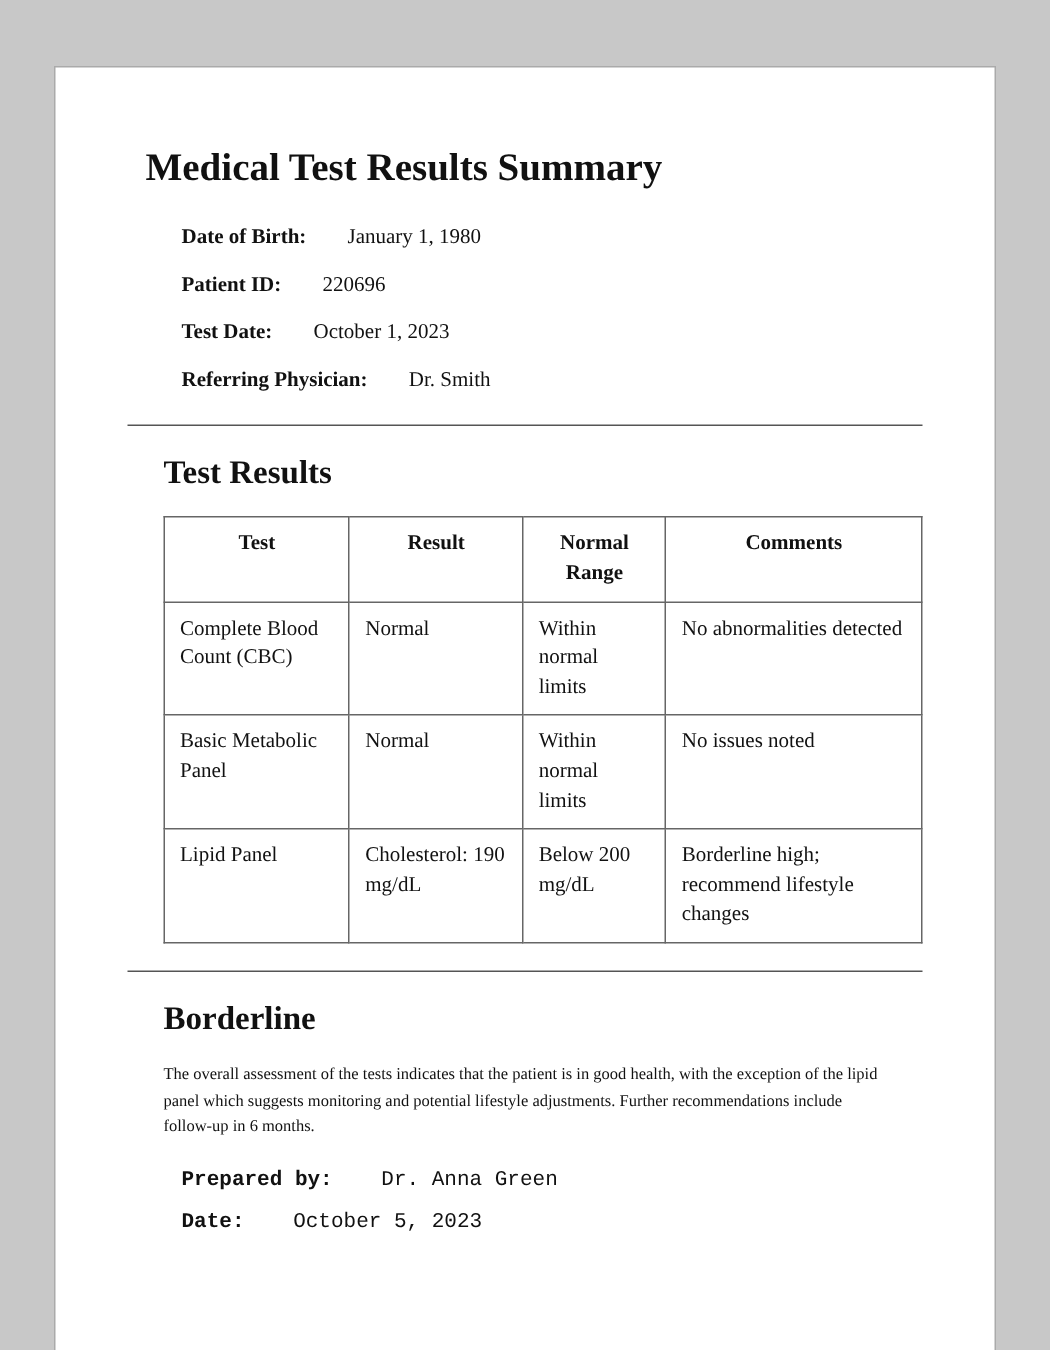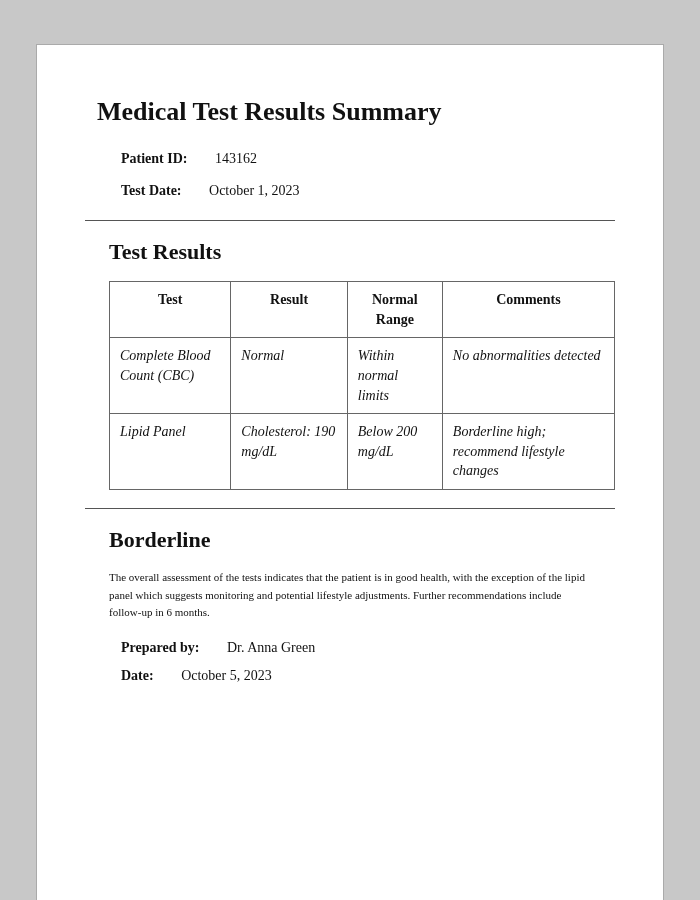--- a/index.html
+++ b/index.html
@@ -74,53 +74,61 @@
     }
 
     table thead th {
       font-weight: bold;
       text-align: center;
       background: #ffffff;
     }
 
     table tbody td {
       background: #ffffff;
-      font-style: italic;
     }
 
     .conclusion-text {
       font-size: 11px;
       line-height: 1.6;
       margin-bottom: 18px;
     }
 
     .prepared-row {
       font-size: 14px;
       margin-bottom: 8px;
+      font-family: Liberation Mono, monospace;
     }
 
     .prepared-label {
       font-weight: bold;
     }
   </style>
 </head>
 <body>
 
 <div class="page">
 
   <div class="page-title">Medical Test Results Summary</div>
 
   <div class="patient-info">
     <div class="info-row">
+      <span class="info-label">Date of Birth:</span>
+      <span>January 1, 1980</span>
+    </div>
+    <div class="info-row">
       <span class="info-label">Patient ID:</span>
-      <span>143162</span>
+      <span>220696</span>
     </div>
     <div class="info-row">
       <span class="info-label">Test Date:</span>
       <span>October 1, 2023</span>
+    </div>
+    <div class="info-row">
+      <span class="info-label">Referring Physician:</span>
+      <span>Dr. Smith</span>
     </div>
   </div>
 
   <hr class="divider">
 
   <div>
     <div class="section-title">Test Results</div>
 
     <table>
       <thead>
@@ -130,20 +138,26 @@
           <th>Normal Range</th>
           <th>Comments</th>
         </tr>
       </thead>
       <tbody id="table-body">
       <tr>
             <td>Complete Blood Count (CBC)</td>
             <td>Normal</td>
             <td>Within normal limits</td>
             <td>No abnormalities detected</td>
+          </tr>
+          <tr>
+            <td>Basic Metabolic Panel</td>
+            <td>Normal</td>
+            <td>Within normal limits</td>
+            <td>No issues noted</td>
           </tr>
           <tr>
             <td>Lipid Panel</td>
             <td>Cholesterol: 190 mg/dL</td>
             <td>Below 200 mg/dL</td>
             <td>Borderline high; recommend lifestyle changes</td>
           </tr>
         </tbody>
     </table>
   </div>

